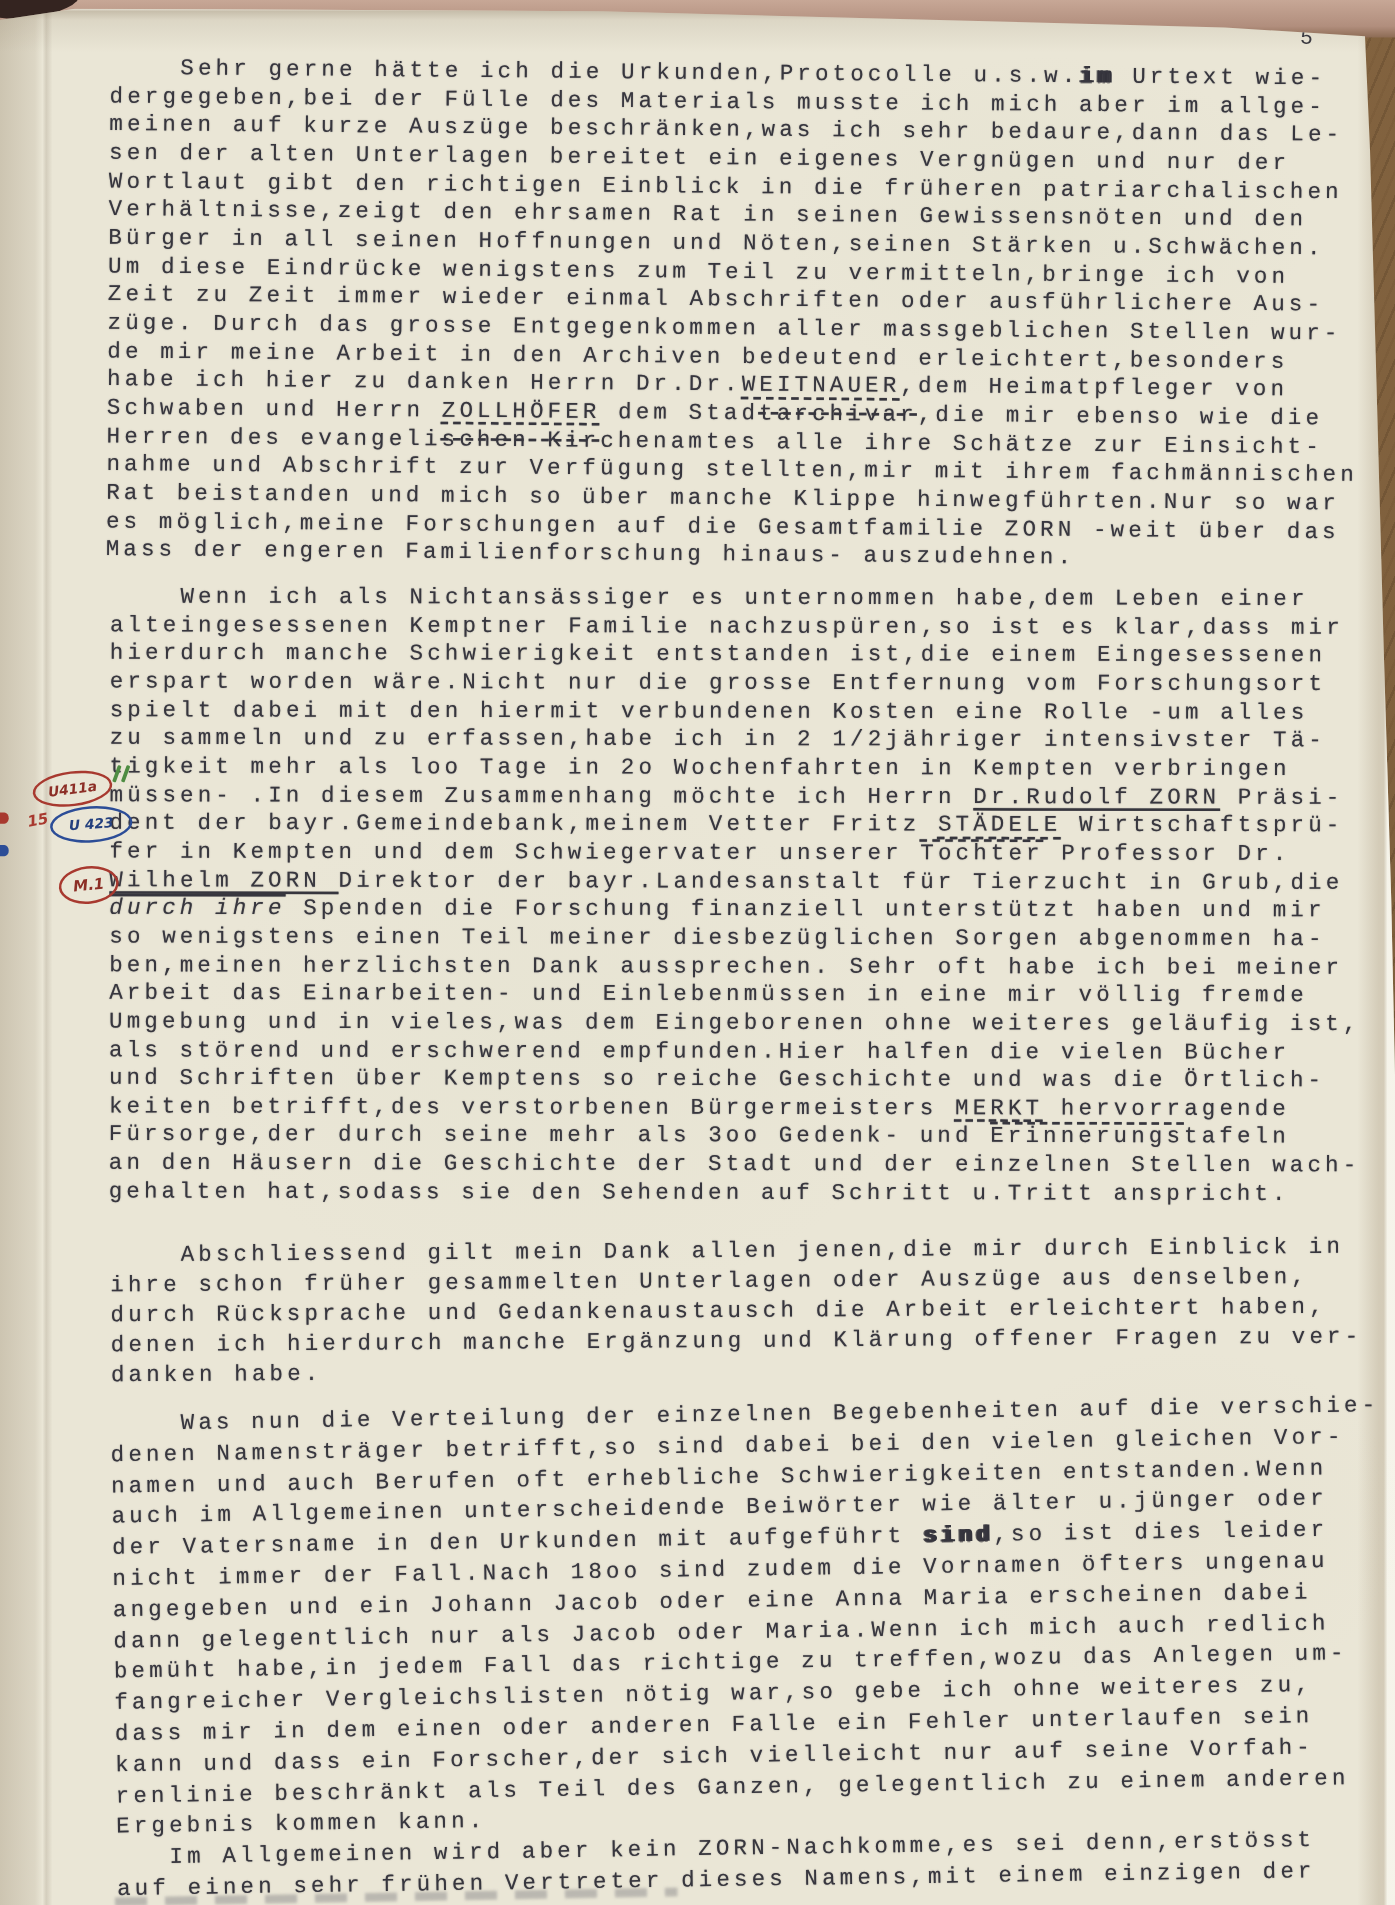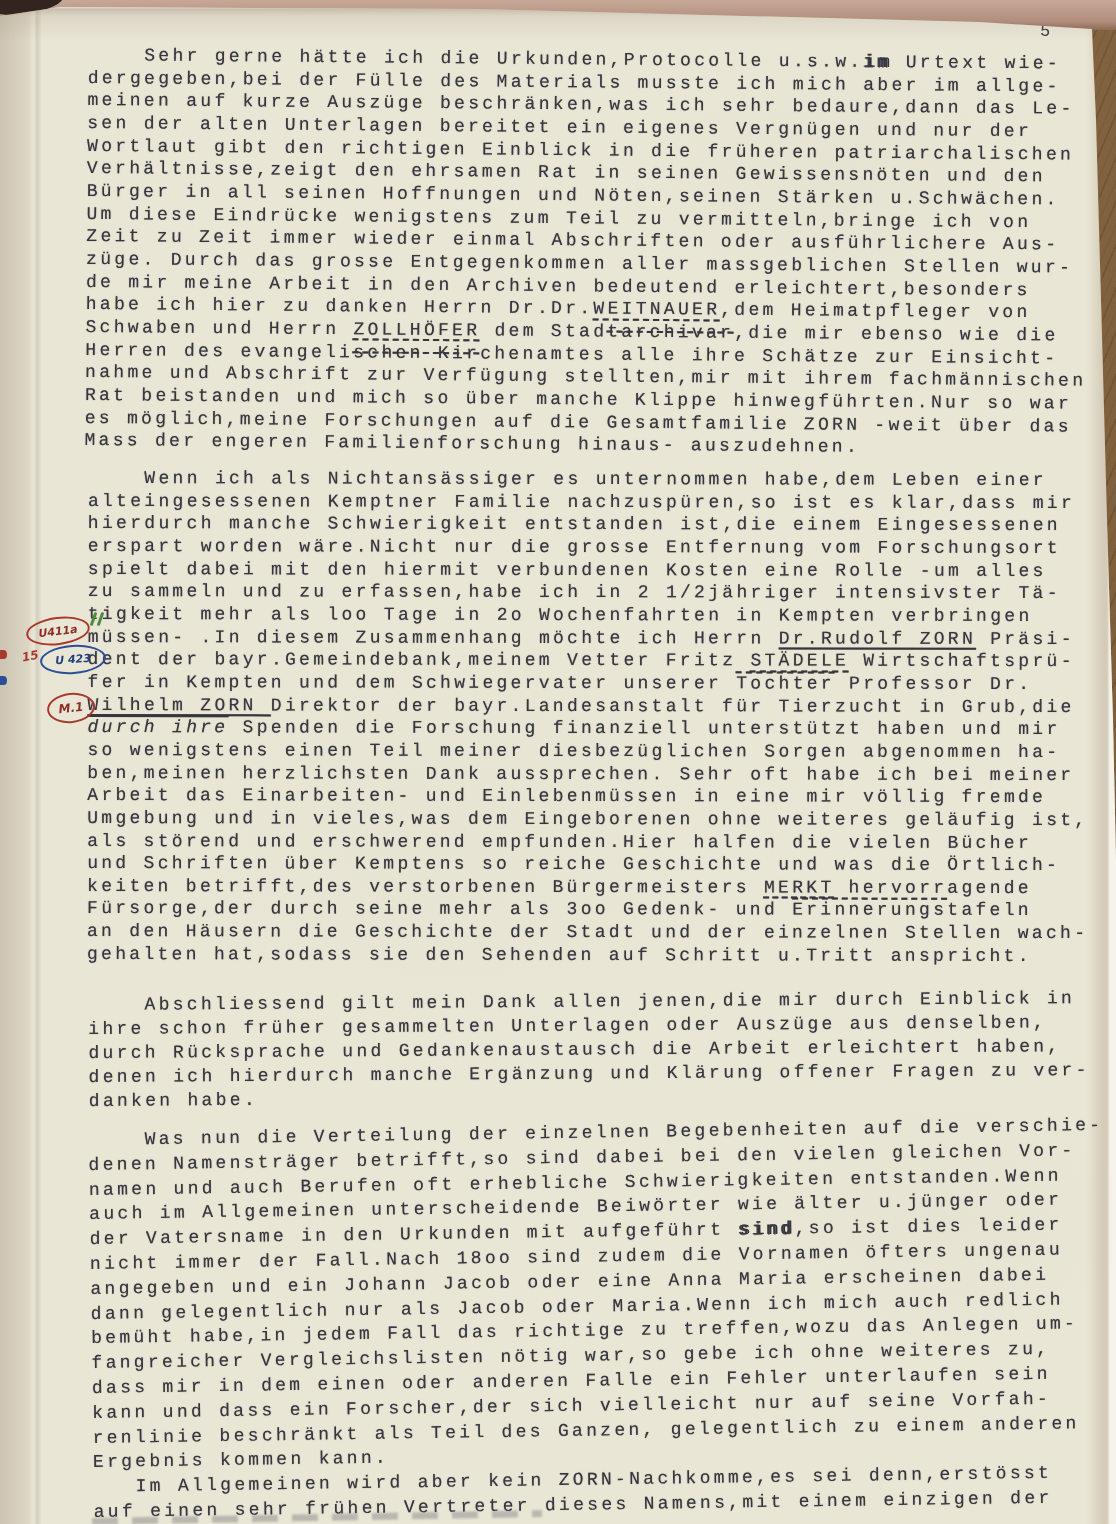--- a/index.html
+++ b/index.html
@@ -46,21 +46,21 @@
   .para .tline{white-space:pre;}
   .p0{top:0;line-height:22.65px;transform:rotate(.5deg);transform-origin:0 0;}
   .p1{top:423px;line-height:22.65px;transform:rotate(.12deg);transform-origin:0 0;}
   .p2{top:949px;line-height:24px;transform:rotate(-.4deg);transform-origin:0 0;}
   .p3{top:1084px;line-height:24.8px;transform:rotate(-.85deg);transform-origin:0 0;}
   .udash{text-decoration:underline dashed;text-decoration-thickness:2.2px;text-underline-offset:5px;}
   .usolid{text-decoration:underline solid;text-decoration-thickness:2.2px;text-underline-offset:4px;}
   .ovdash{text-decoration:overline dashed;text-decoration-thickness:2.2px;}
   .ovsolid{text-decoration:overline solid;text-decoration-thickness:2px;font-style:italic;}
   .dmid{text-decoration:line-through dashed;text-decoration-thickness:2.2px;}
-  .xover{font-weight:normal;text-shadow:1.6px 0 0 #34333b,-1px 0 0 rgba(52,51,59,.8),0 1px 0 rgba(52,51,59,.55);}
+  .xover{font-weight:bold;text-shadow:1.6px 0 0 #34333b,-1px 0 0 rgba(52,51,59,.8),0 1px 0 rgba(52,51,59,.55);}
   
   .ann{position:absolute;display:flex;align-items:center;justify-content:center;
        border-radius:50%;font-family:"DejaVu Sans","Liberation Sans",sans-serif;
        font-style:italic;font-weight:bold;}
   .ann1{left:26px;top:617px;width:60px;height:24px;border:2.5px solid #a8392f;color:#8c2e26;
         font-size:11px;transform:rotate(-7deg);}
   .ann2{left:40px;top:645px;width:62px;height:25px;border:2.5px solid #2c4d97;color:#24407e;
         font-size:11px;transform:rotate(-4deg);}
   .ann3{left:47px;top:693px;width:44px;height:26px;border:2.5px solid #a8392f;color:#8c2e26;
         font-size:12px;transform:rotate(-6deg);}

